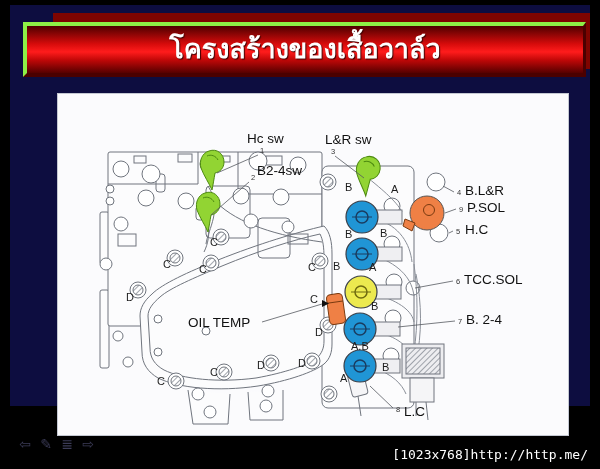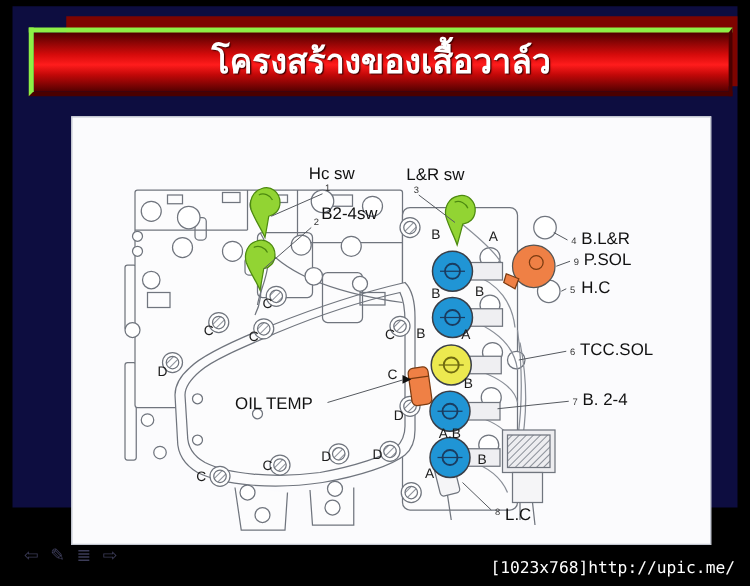--- a/index.html
+++ b/index.html
@@ -270,14 +270,14 @@
 
     <div class="controls">
       <div class="ctl">⇦</div>
       <div class="ctl">✎</div>
       <div class="ctl">≣</div>
       <div class="ctl">⇨</div>
     </div>
   </div>
 
   <div class="blackbar"></div>
-  <div class="watermark">[1023x768]http://upic.me/</div>
+  <div class="watermark">[1023x768]http://http.me/</div>
 </div>
 
 </body></html>

